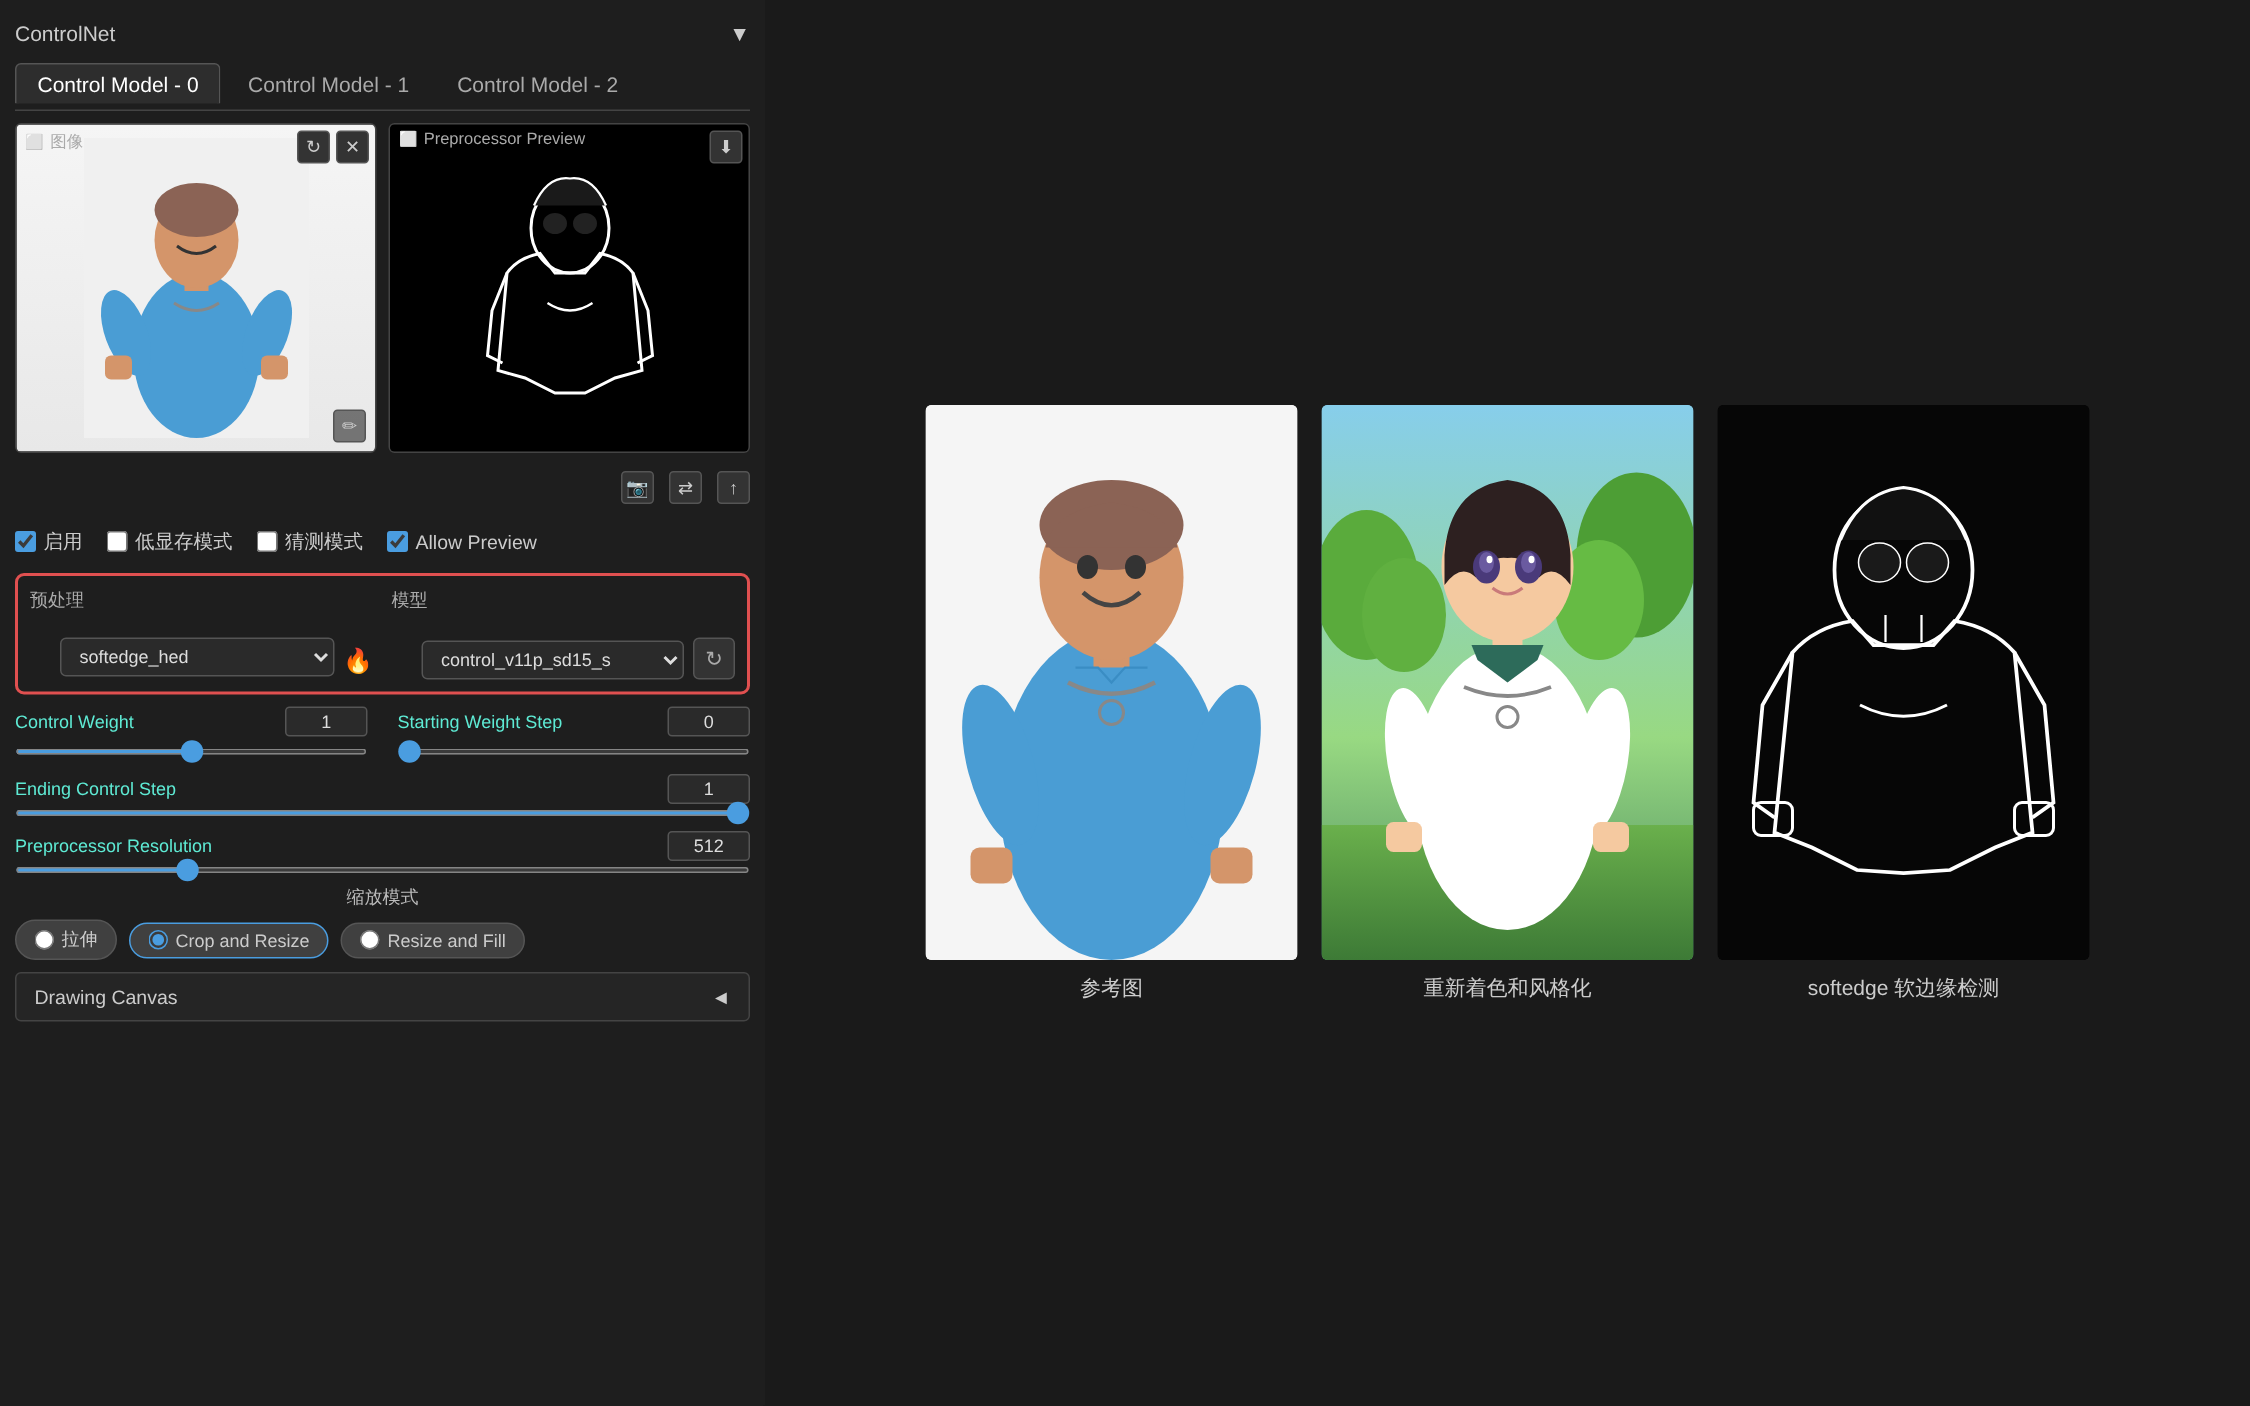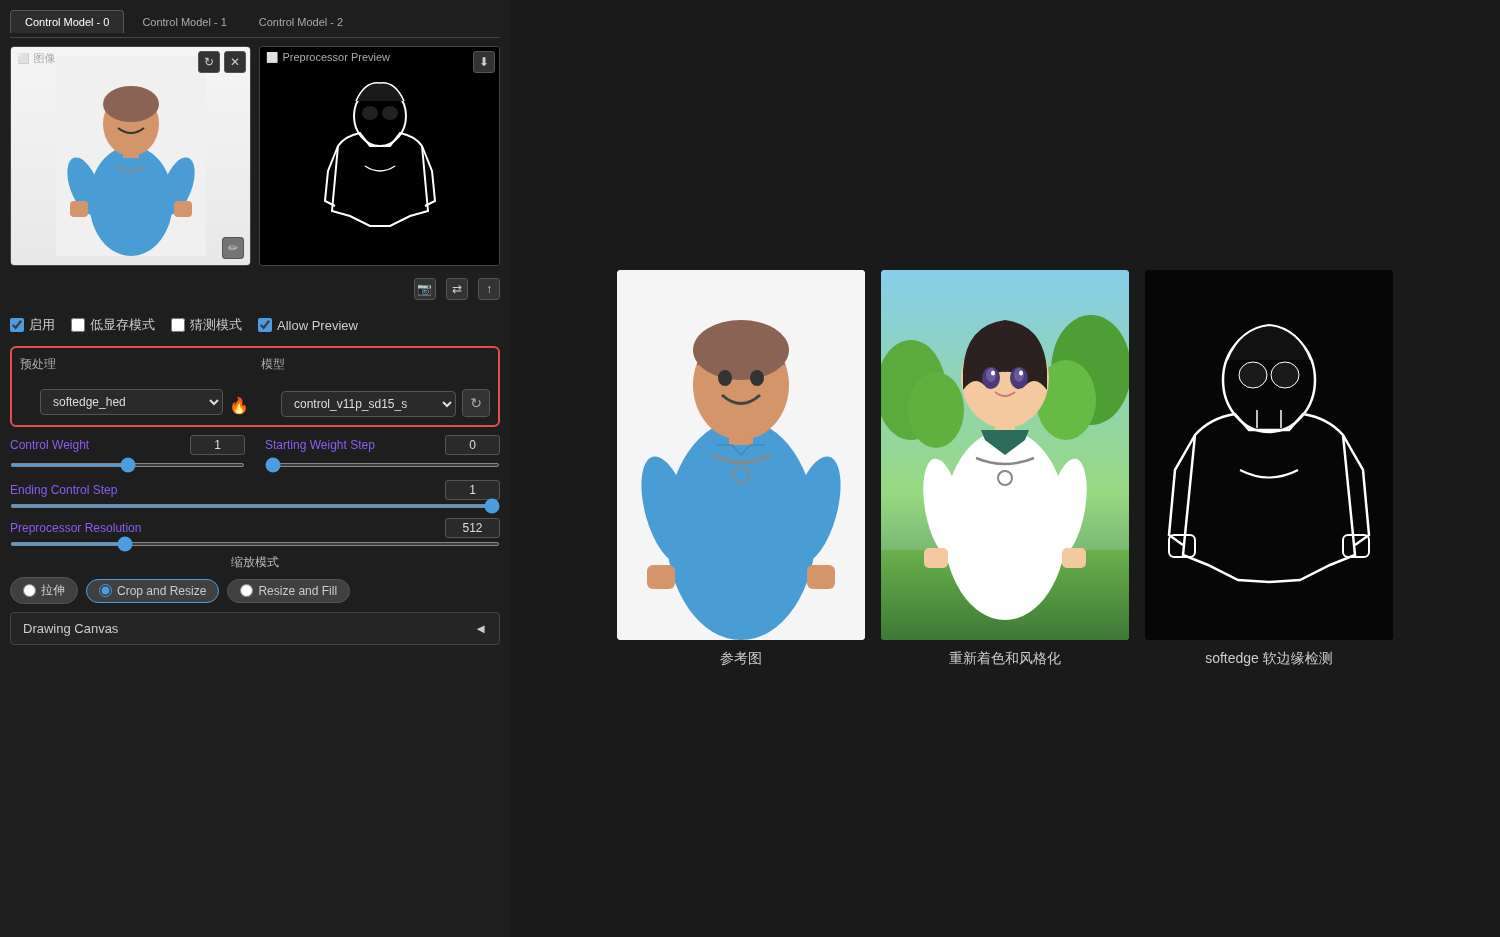--- a/index.html
+++ b/index.html
@@ -39,21 +39,21 @@
       display: flex;
       gap: 4px;
       border-bottom: 1px solid #444;
       padding-bottom: 4px;
     }
 
     .tab {
       padding: 5px 14px;
       border-radius: 4px 4px 0 0;
       cursor: pointer;
-      font-size: 11px;
+      font-size: 14px;
       color: #aaa;
       background: transparent;
       border: none;
     }
 
     .tab.active {
       background: #2d2d2d;
       color: #fff;
       border: 1px solid #555;
       border-bottom: none;
@@ -233,21 +233,21 @@
     }
 
     .slider-header {
       display: flex;
       justify-content: space-between;
       align-items: center;
     }
 
     .slider-label {
       font-size: 12px;
-      color: #8b5cf6;
+      color: #5eead4;
     }
 
     .slider-value {
       background: #2a2a2a;
       border: 1px solid #555;
       color: #ddd;
       padding: 2px 8px;
       border-radius: 3px;
       font-size: 12px;
       width: 55px;
@@ -393,20 +393,24 @@
       display: flex;
       align-items: center;
       justify-content: center;
     }
   </style>
 </head>
 <body>
 
 <div class="left-panel">
 
+  <div class="panel-header">
+    <span>ControlNet</span>
+    <span>▼</span>
+  </div>
 
   <div class="tabs">
     <button class="tab active">Control Model - 0</button>
     <button class="tab">Control Model - 1</button>
     <button class="tab">Control Model - 2</button>
   </div>
 
   <div class="image-row">
 
     <div class="image-box">

